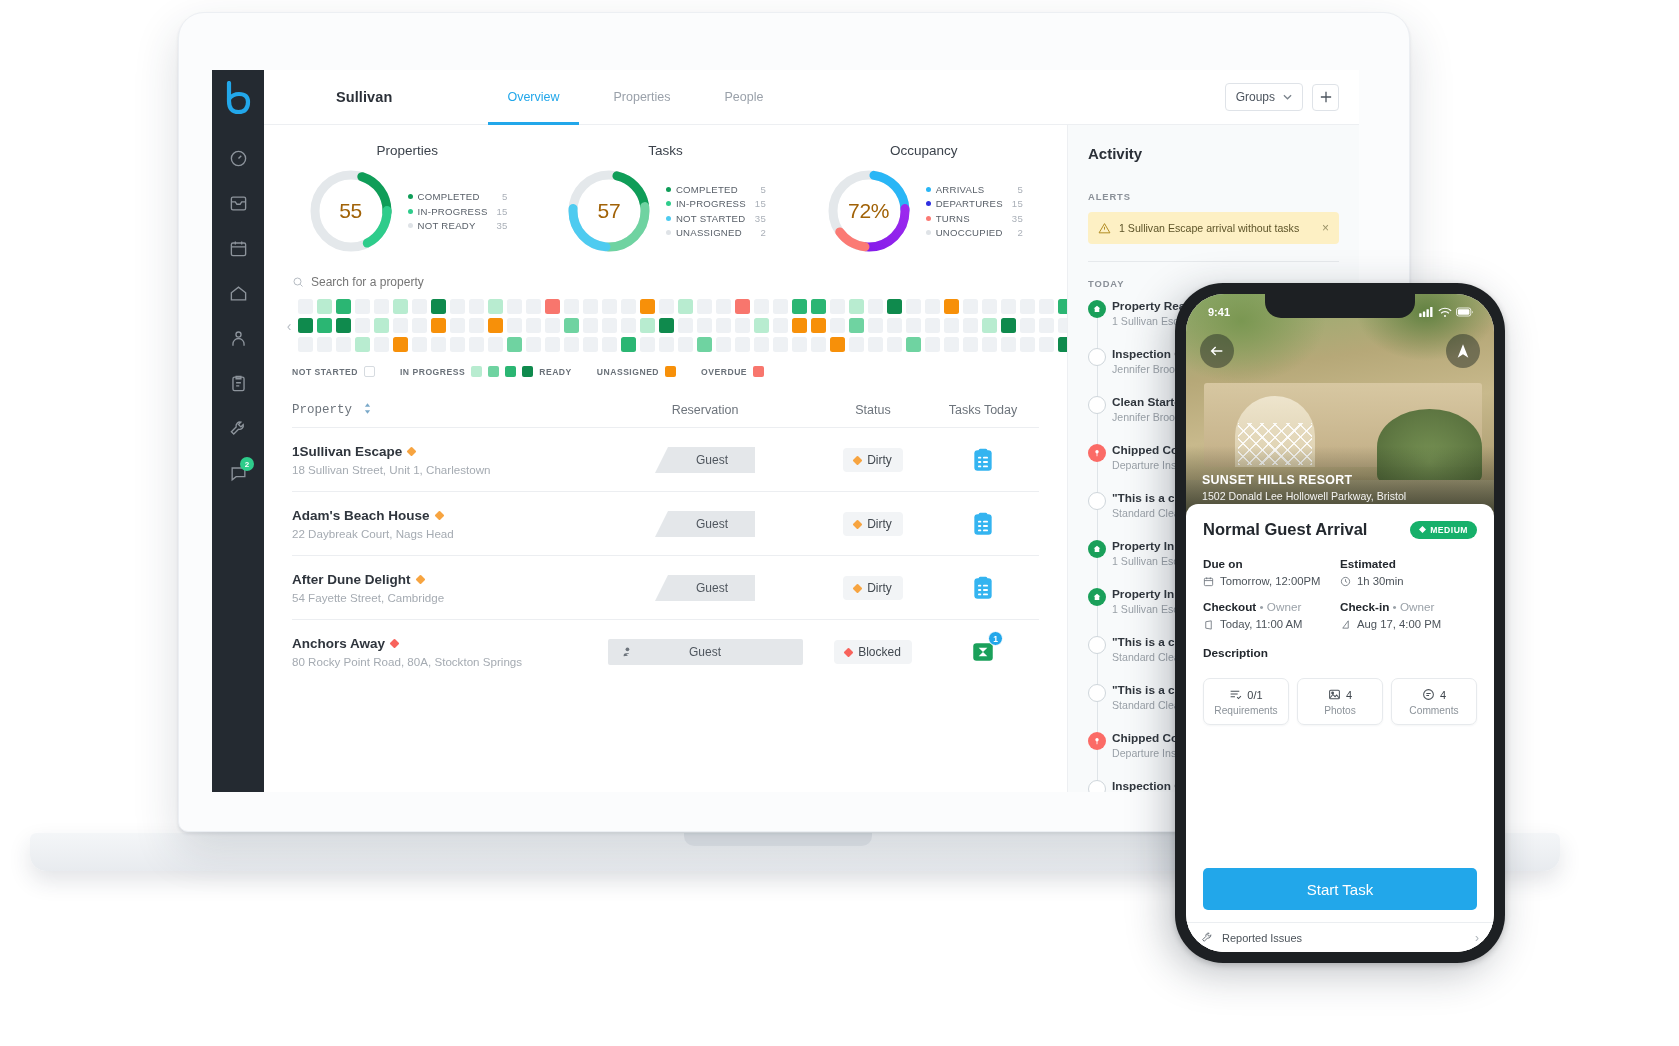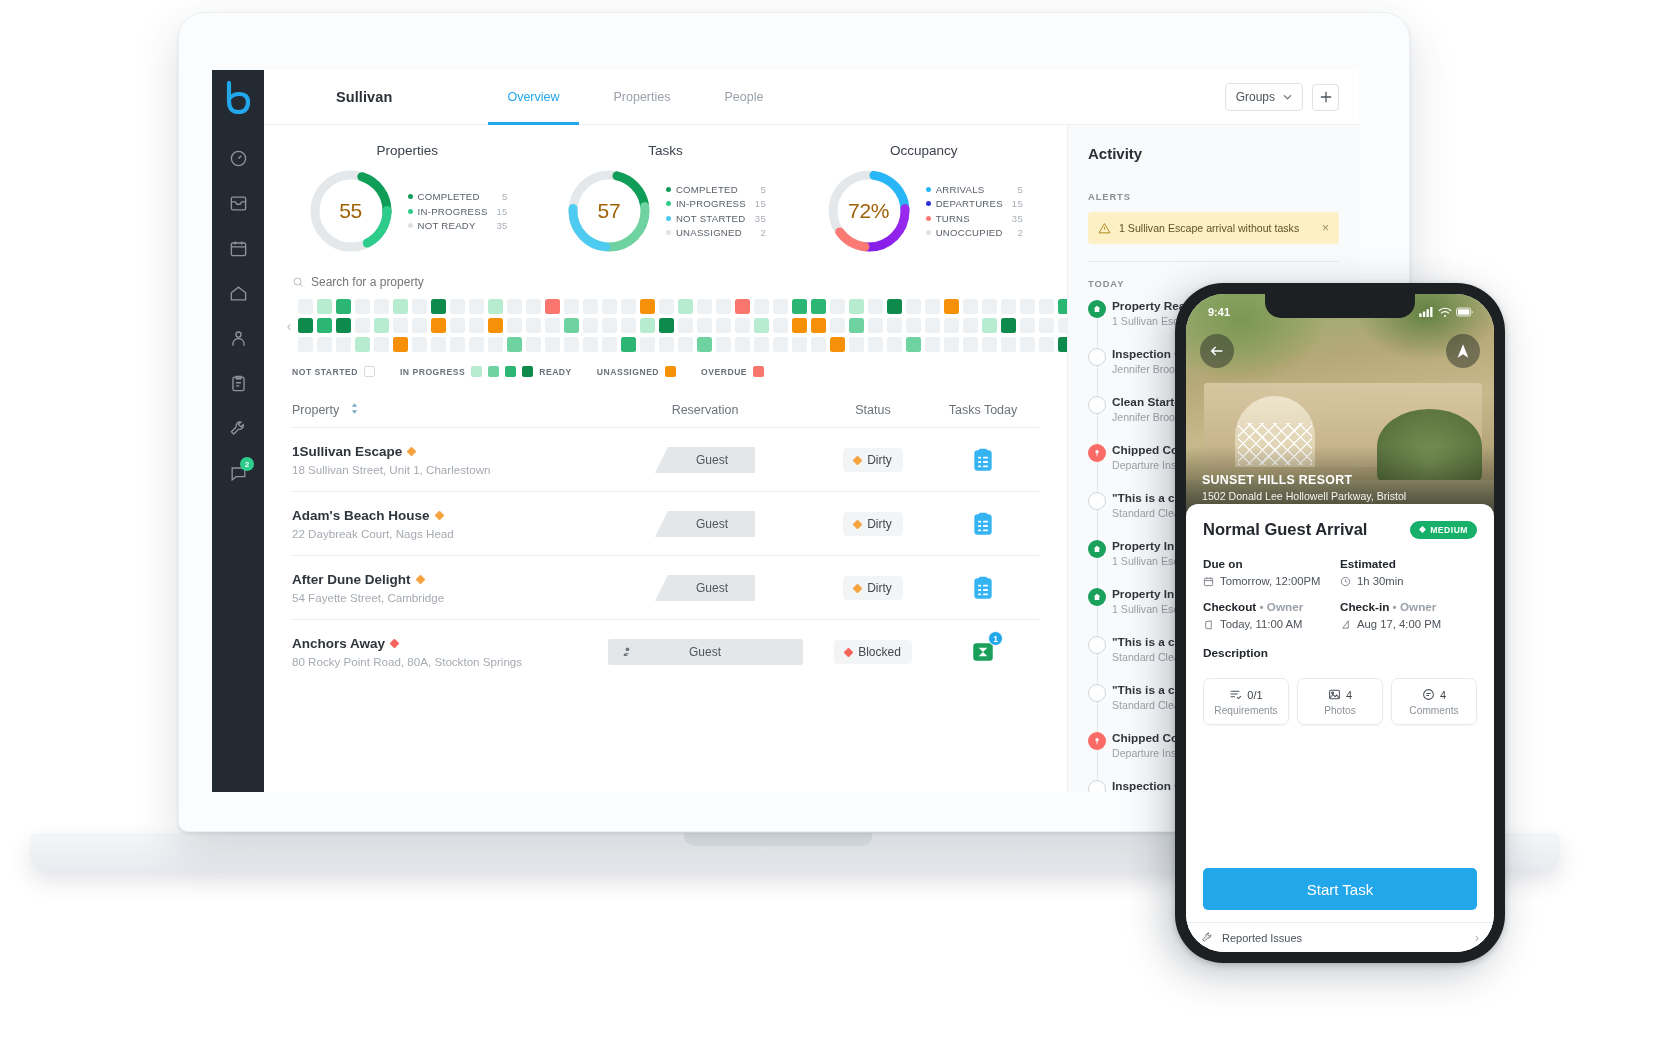--- a/index.html
+++ b/index.html
@@ -76,21 +76,21 @@
 
   .keyrow { display:flex; align-items:center; gap:6px; padding:14px 0 0 28px; font-size:8.6px;
     color:#6a7179; letter-spacing:.5px; font-weight:700; }
   .key-sq { width:11px; height:11px; border-radius:2px; display:inline-block; }
   .key-gap { width:13px; }
 
   
   .tablewrap { padding:26px 28px 0 28px; }
   .thead { display:flex; align-items:flex-end; padding-bottom:10px; border-bottom:1px solid #eceef1; }
   .th { font-size:12.5px; color:#6d747c; }
-  .th-prop { flex:1; display:flex; gap:12px; }
+  .th-prop { flex:1; display:flex; gap:12px;font-family:Liberation Mono, monospace; }
   .th-res { width:228px; text-align:center; }
   .th-sta { width:108px; text-align:center; }
   .th-tsk { width:112px; text-align:center; }
   .trow { display:flex; align-items:center; padding:16px 0 15px 0; border-bottom:1px solid #eceef1; }
   .trow:last-child { border-bottom:none; }
   .cell-prop { flex:1; min-width:0; }
   .p-name { font-size:13.5px; color:#2f353d; font-weight:600; display:flex; align-items:center; gap:6px; }
   .p-addr { font-size:11.6px; color:#a5abb2; margin-top:4px; white-space:nowrap; overflow:hidden; }
   .diamond { width:7px; height:7px; transform:rotate(45deg); border-radius:1px; display:inline-block; }
   .cell-res { width:228px; display:flex; justify-content:center; }
@@ -158,21 +158,21 @@
   .hero-name { font-size:12.4px; font-weight:700; letter-spacing:.3px; }
   .hero-addr { font-size:10.6px; margin-top:3px; opacity:.93; }
   .sheet { position:absolute; left:0; right:0; top:210px; bottom:0; background:#fff;
     border-radius:12px 12px 0 0; padding:16px 17px 0 17px; }
   .task-hdr { display:flex; align-items:center; justify-content:space-between; }
   .task-title { font-size:16.5px; color:#23282e; font-weight:600; }
   .prio { background:#16b06a; color:#fff; font-size:8.6px; font-weight:700; letter-spacing:.5px;
     border-radius:9px; padding:4px 9px; display:flex; align-items:center; gap:4px; }
   .grid2 { display:grid; grid-template-columns:1fr 1fr; row-gap:13px; margin-top:18px; }
   .fl-lbl { font-size:11.7px; color:#23282e; font-weight:600; }
-  .fl-lbl .muted { color:#9aa1a8; font-weight:700; }
+  .fl-lbl .muted { color:#9aa1a8; font-weight:400; }
   .fl-val { font-size:11.3px; color:#4c535a; margin-top:5px; display:flex; align-items:center; gap:6px; }
   .fl-val svg { width:11px; height:11px; color:#6a7179; flex:0 0 11px; }
   .blk { margin-top:16px; }
   .blk-lbl { font-size:11.8px; color:#23282e; font-weight:600; }
   .blk-val { font-size:11.1px; color:#535a61; margin-top:5px; line-height:1.45; }
   .stats { display:flex; gap:8px; margin-top:18px; }
   .stat { flex:1; border:1px solid #e7eaed; border-radius:7px; padding:9px 4px 8px 4px; text-align:center;
     box-shadow:0 1px 2px rgba(40,50,70,.05); cursor:pointer; }
   .stat-top { display:flex; align-items:center; justify-content:center; gap:5px; font-size:11px; color:#3e454c; }
   .stat-top svg { width:13px; height:13px; color:#4a5158; }

